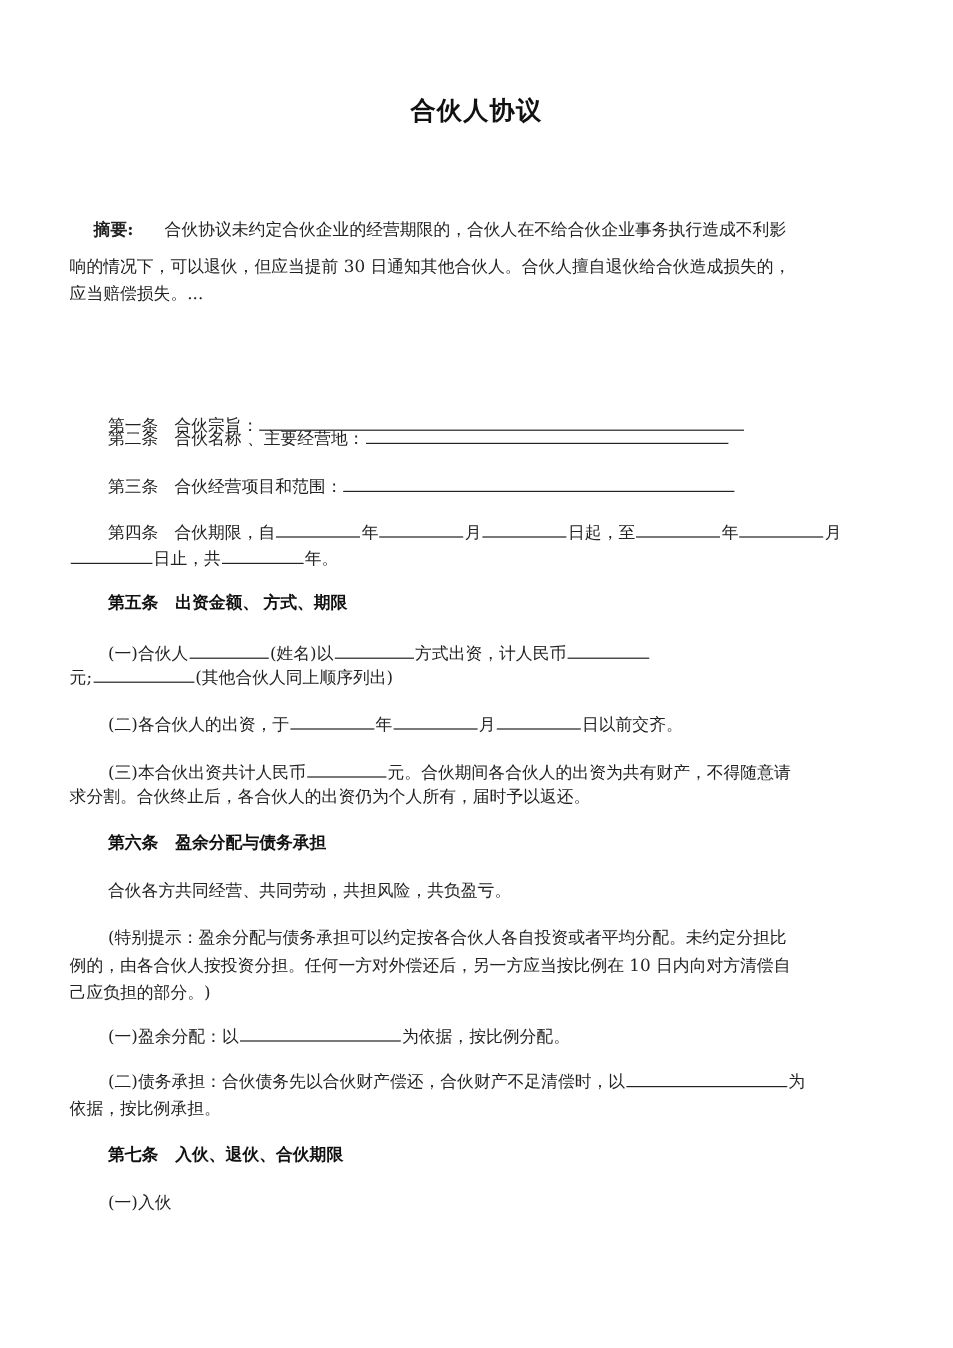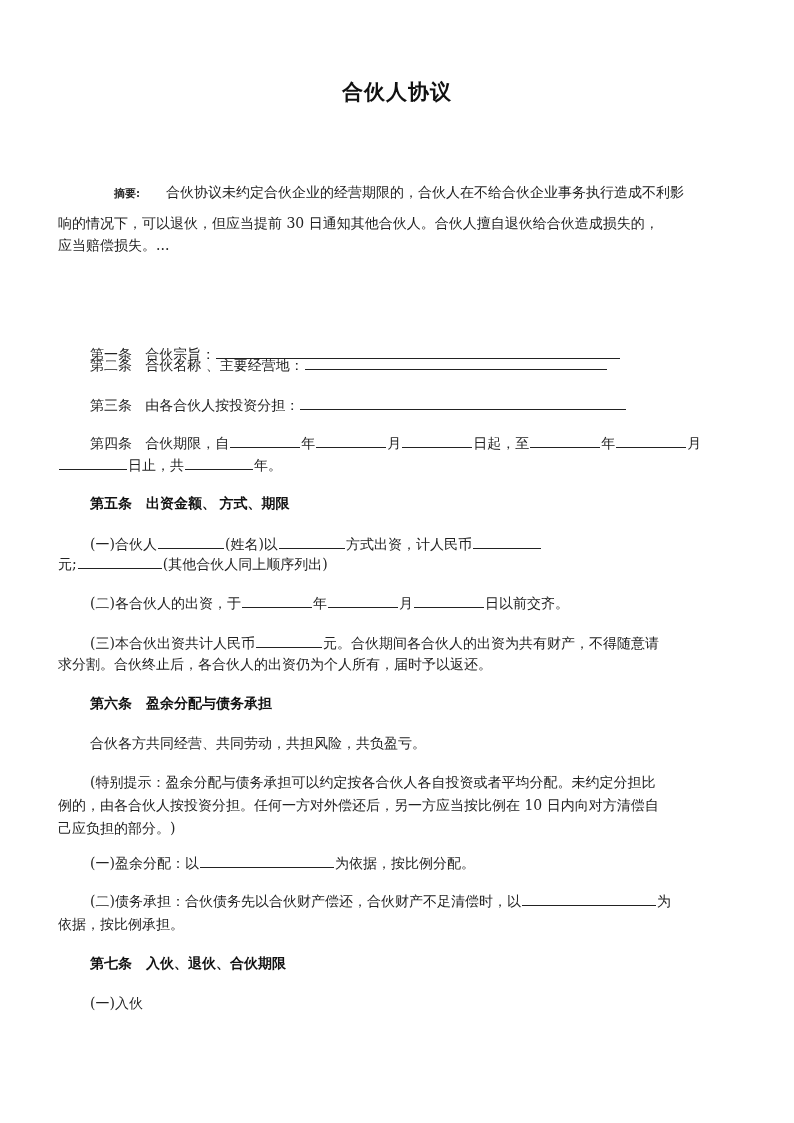--- a/index.html
+++ b/index.html
@@ -4,21 +4,21 @@
 <style>
   html, body { margin: 0; padding: 0; background: #ffffff; }
   body { width: 794px; height: 1123px; position: relative; overflow: hidden;
          font-family: "DejaVu Serif", "Liberation Serif", serif; color: #111; }
   .page { position: absolute; left: 0; top: 0; width: 794px; height: 1123px; }
   .title { position: absolute; top: 78px; left: 0; width: 794px; text-align: center;
            font-size: 21px; font-weight: bold; font-family: "DejaVu Sans", sans-serif; letter-spacing: 1px; }
   .line { position: absolute; left: 58px; font-size: 14px; line-height: 22px; white-space: nowrap; color: #222; }
   .ind { padding-left: 32px; }
   .bold { font-weight: bold; font-family: "DejaVu Serif", serif; color: #111; }
-  .abs-label { font-weight: bold; font-size: 11px; margin-right: 26px; margin-left: 36px; }
+  .abs-label { font-weight: bold; font-size: 14px; margin-right: 26px; }
   .blank { display: inline-block; border-bottom: 1.2px solid #222; height: 15px; vertical-align: baseline; margin: 0 1px; }
 </style>
 </head>
 <body>
 
 <div class="page">
 
   <div class="title">合伙人协议</div>
 
   <div class="line" style="top:181px; left:78px;">
@@ -30,21 +30,21 @@
 
   <div class="line ind" style="top:326px;margin-top:17px;">
     <span>第一条</span>&nbsp;&nbsp;&nbsp;<span>合伙宗旨：</span><span class="blank" style="width:404px;"></span>
   </div>
 
   <div class="line ind" style="top:354px;">
     <span>第二条</span>&nbsp;&nbsp;&nbsp;<span>合伙名称 、主要经营地：</span><span class="blank" style="width:302px;"></span>
   </div>
 
   <div class="line ind" style="top:394px;">
-    <span>第三条</span>&nbsp;&nbsp;&nbsp;<span>由各合伙人按投资分担：</span><span class="blank" style="width:326px;"></span>
+    <span>第三条</span>&nbsp;&nbsp;&nbsp;<span>合伙经营项目和范围：</span><span class="blank" style="width:326px;"></span>
   </div>
 
   <div class="line ind" style="top:432px;">
     <span>第四条</span>&nbsp;&nbsp;&nbsp;<span>合伙期限，自</span><span class="blank" style="width:70px;"></span><span>年</span><span class="blank" style="width:70px;"></span><span>月</span><span class="blank" style="width:70px;"></span><span>日起，至</span><span class="blank" style="width:70px;"></span><span>年</span><span class="blank" style="width:70px;"></span><span>月</span>
   </div>
   <div class="line" style="top:454px;">
     <span class="blank" style="width:68px;"></span><span>日止，共</span><span class="blank" style="width:68px;"></span><span>年。</span>
   </div>
 
   <div class="line bold ind" style="top:493px;font-family:Liberation Serif, serif;">第五条　出资金额、 方式、期限</div>

